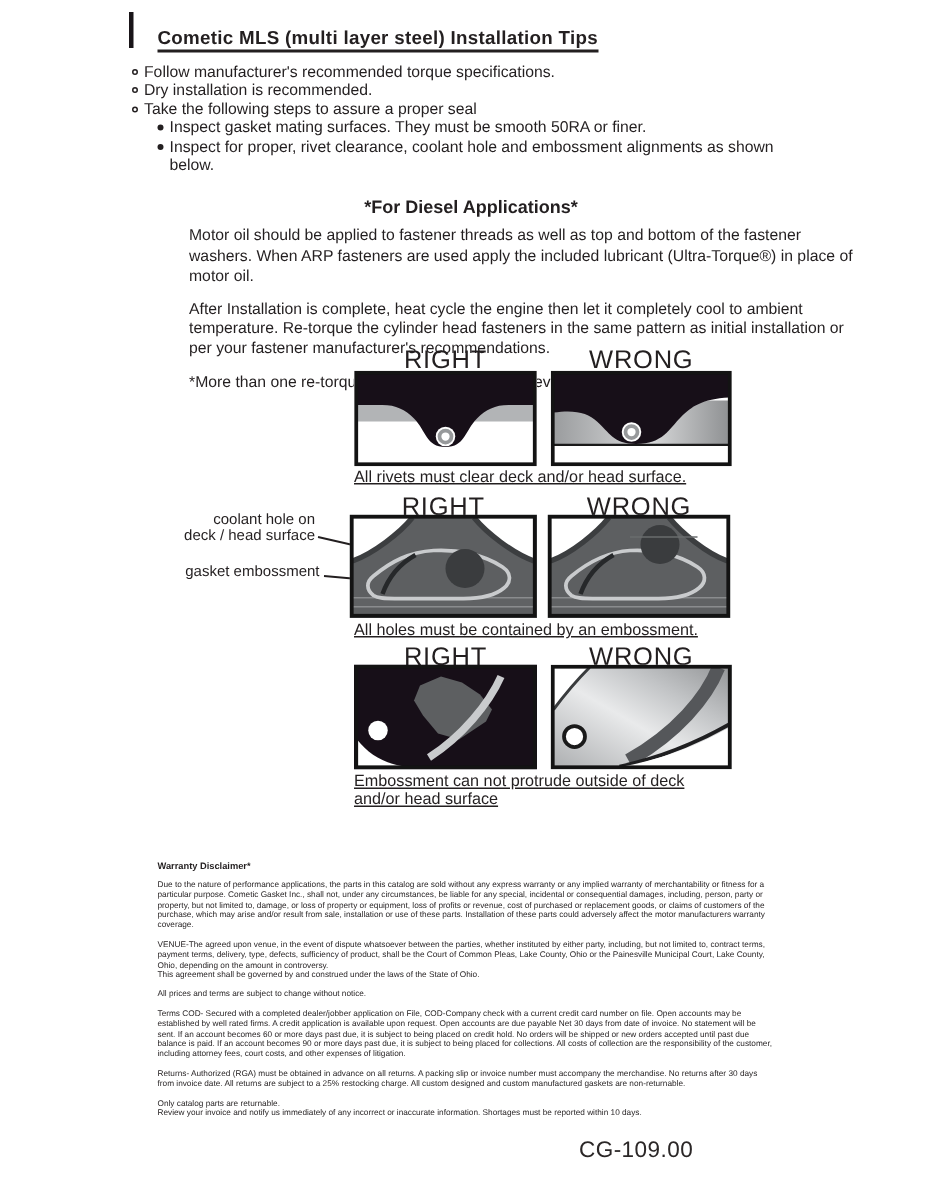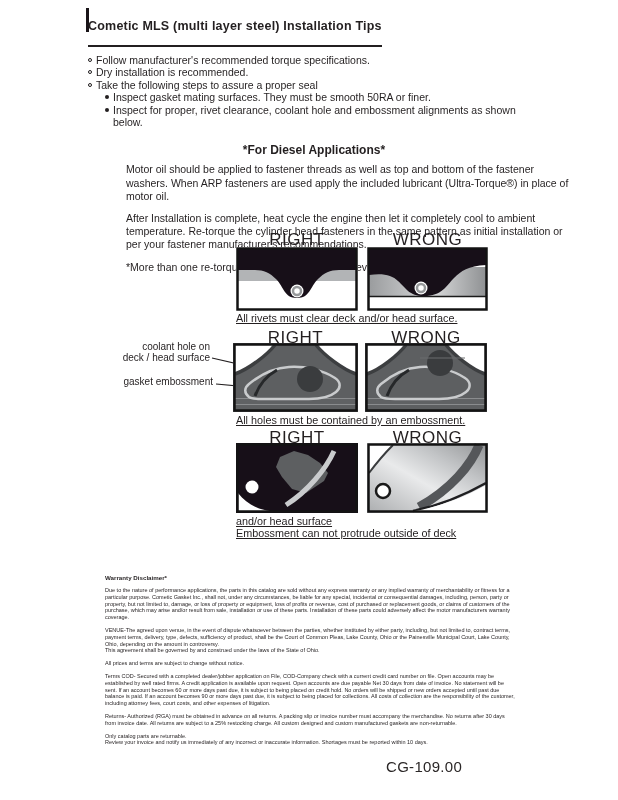--- a/index.html
+++ b/index.html
@@ -6,22 +6,22 @@
   html,body { background:#ffffff; }
   .page {
     position:relative; width:618px; height:800px; background:#fff;
     font-family:"Liberation Sans","DejaVu Sans",sans-serif; color:#231f20;
     overflow:hidden;
   }
   .tick { position:absolute; left:86px; top:8px; width:3px; height:24px; background:#191418; }
 
   .content { position:absolute; left:88px; top:16px; width:452px; }
   .title {
-    display:inline-block; font-size:12.5px; font-weight:bold;
-    letter-spacing:.2px; padding-bottom:12px; border-bottom:2px solid #231f20;
+    display:inline-block; margin-left:17px; font-size:12.5px; font-weight:bold;
+    letter-spacing:.2px; padding-bottom:1px; border-bottom:2px solid #231f20;
   }
   ul.bullets { list-style:none; margin-top:7px; }
   ul.bullets li { display:flex; align-items:flex-start; font-size:10.5px; line-height:12.4px; }
   .b-marker { flex:0 0 auto; width:4px; height:4px; border:1px solid #231f20; border-radius:50%; margin:4px 4px 0 0; }
   ul.subbullets { list-style:none; margin-left:17px; }
   ul.subbullets li { display:flex; align-items:flex-start; font-size:10.5px; line-height:12.4px; }
   .sb-marker { flex:0 0 auto; width:4px; height:4px; background:#231f20; border-radius:50%; margin:4px 4px 0 0; }
 
   .diesel-heading { margin-top:15px; margin-left:0px; font-size:12px; font-weight:bold;text-align:center; }
   .body-p { margin-top:6px; font-size:10.5px; line-height:13.2px; width:445px;margin-left:38px; }
@@ -189,22 +189,22 @@
       <path d="M2,2 H26 C16,12 8,22 2,30 Z" fill="#ffffff"></path>
       <path d="M26,2 C16,12 8,22 2,30" fill="none" stroke="#3a3c3e" stroke-width="2"></path>
       <path d="M112,2 C104,22 84,46 52,64" fill="none" stroke="#55575a" stroke-width="9"></path>
       <path d="M119,40 C96,53 70,63 46,68" fill="none" stroke="#1f1f21" stroke-width="2.5"></path>
       <path d="M119,42 C95,56 70,64 48,68 L119,68 Z" fill="#ffffff"></path>
       <circle cx="16" cy="48" r="7" fill="#ffffff" stroke="#1a1a1a" stroke-width="2.5"></circle>
       <rect x="1.5" y="1.5" width="118" height="67" fill="none" stroke="#131313" stroke-width="2.5"></rect>
     </svg>
   </div>
   <div class="abs caption" style="left:236px; top:516px; width:230px;">
+    <div>Embossment can not protrude outside of deck</div>
     <div>and/or head surface</div>
-    <div>Embossment can not protrude outside of deck</div>
   </div>
 
   <div class="disclaimer">
     <div class="d-title">Warranty Disclaimer*</div>
     <p>Due to the nature of performance applications, the parts in this catalog are sold without any express warranty or any implied warranty of merchantability or fitness for a particular purpose.  Cometic Gasket Inc., shall not, under any circumstances, be liable for any special, incidental or consequential damages, including, person, party or property, but not limited to, damage, or loss of property or equipment, loss of profits or revenue, cost of purchased or replacement goods, or claims of customers of the purchase, which may arise and/or result from sale, installation or use of these parts.  Installation of these parts could adversely affect the motor manufacturers warranty coverage.</p>
     <p>VENUE-The agreed upon venue, in the event of dispute whatsoever between the parties, whether instituted by either party, including, but not limited to, contract terms, payment terms, delivery, type, defects, sufficiency of product, shall be the Court of Common Pleas, Lake County, Ohio or the Painesville Municipal Court, Lake County, Ohio, depending on the amount in controversy.</p>
     <p class="tight">This agreement shall be governed by and construed under the laws of the State of Ohio.</p>
     <p>All prices and terms are subject to change without notice.</p>
     <p>Terms COD- Secured with a completed dealer/jobber application on File, COD-Company check with a current credit card number on file.  Open accounts may be established by well rated firms.  A credit application is available upon request.  Open accounts are due payable Net 30 days from date of invoice.  No statement will be sent.  If an account becomes 60 or more days past due, it is subject to being placed on credit hold.  No orders will be shipped or new orders accepted until past due balance is paid.  If an account becomes 90 or more days past due, it is subject to being placed for collections.  All costs of collection are the responsibility of the customer, including attorney fees, court costs, and other expenses of litigation.</p>
     <p>Returns- Authorized (RGA) must be obtained in advance on all returns.  A packing slip or invoice number must accompany the merchandise.  No returns after 30 days from invoice date.  All returns are subject to a 25% restocking charge.  All custom designed and custom manufactured gaskets are non-returnable.</p>

